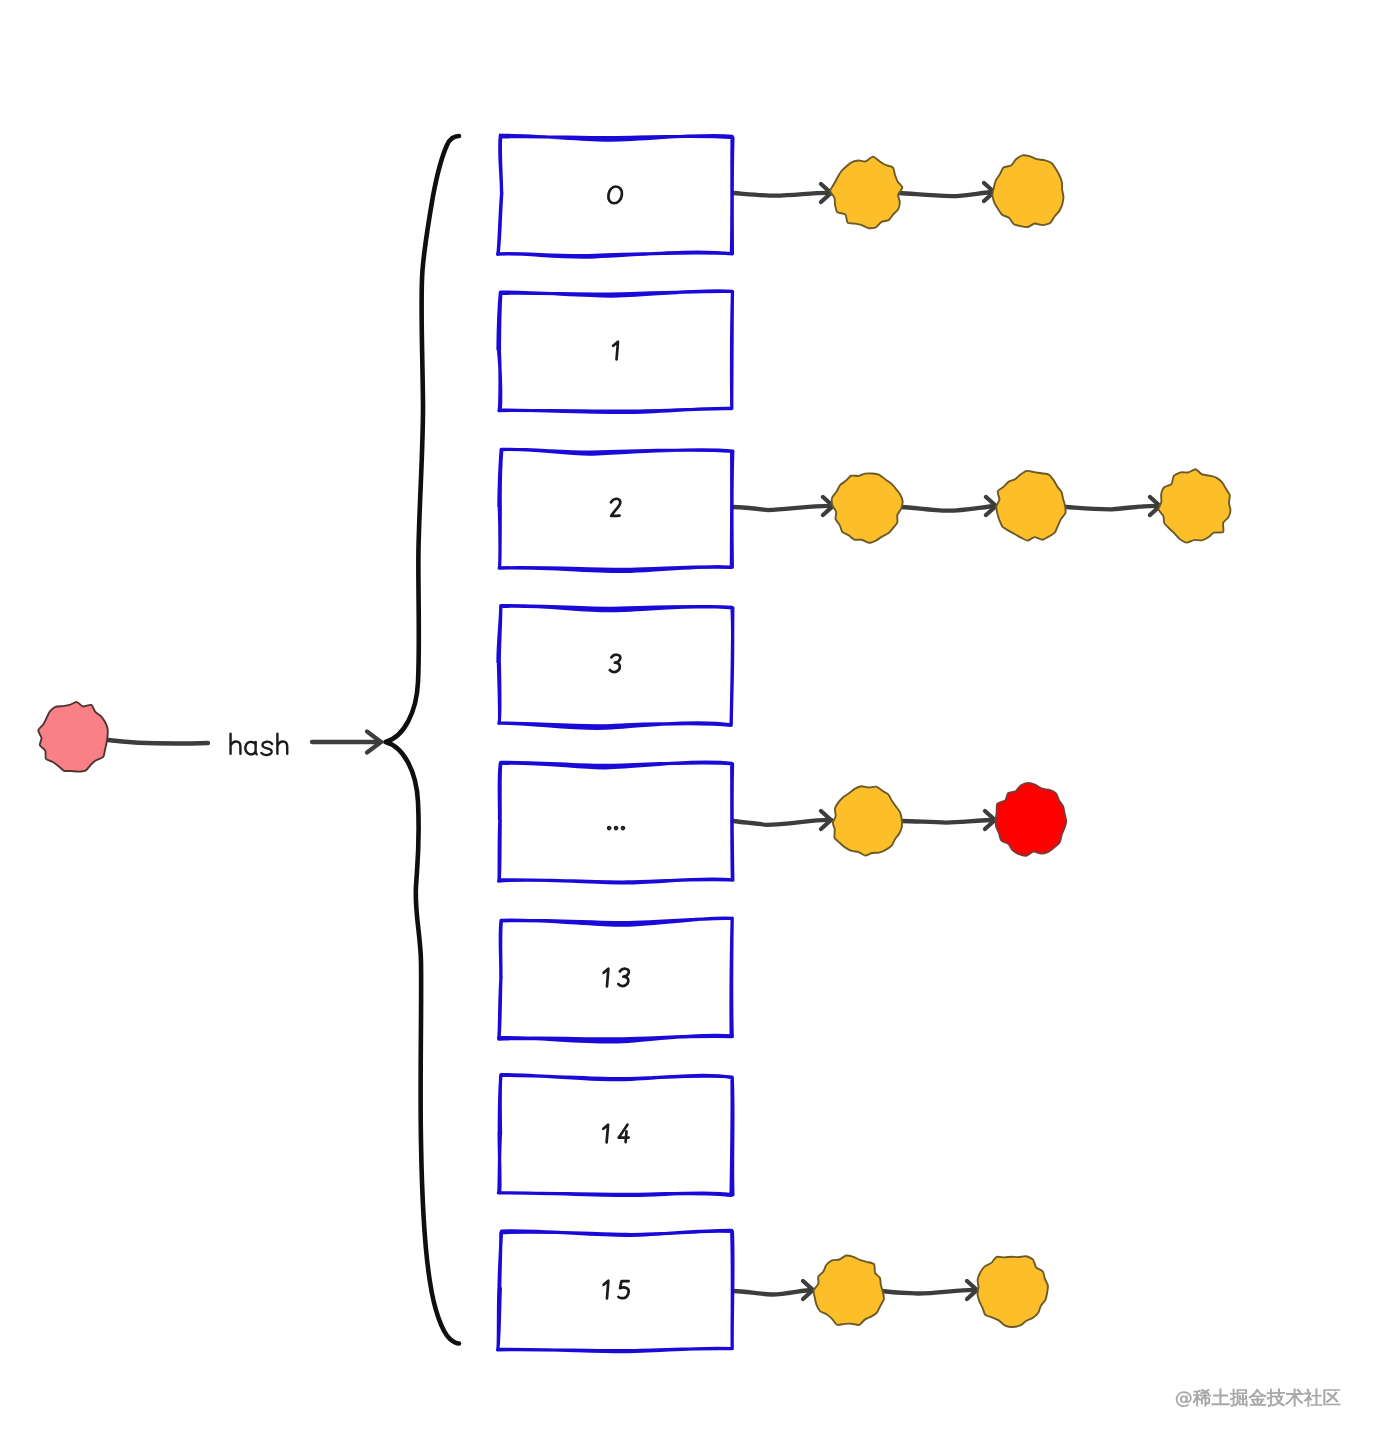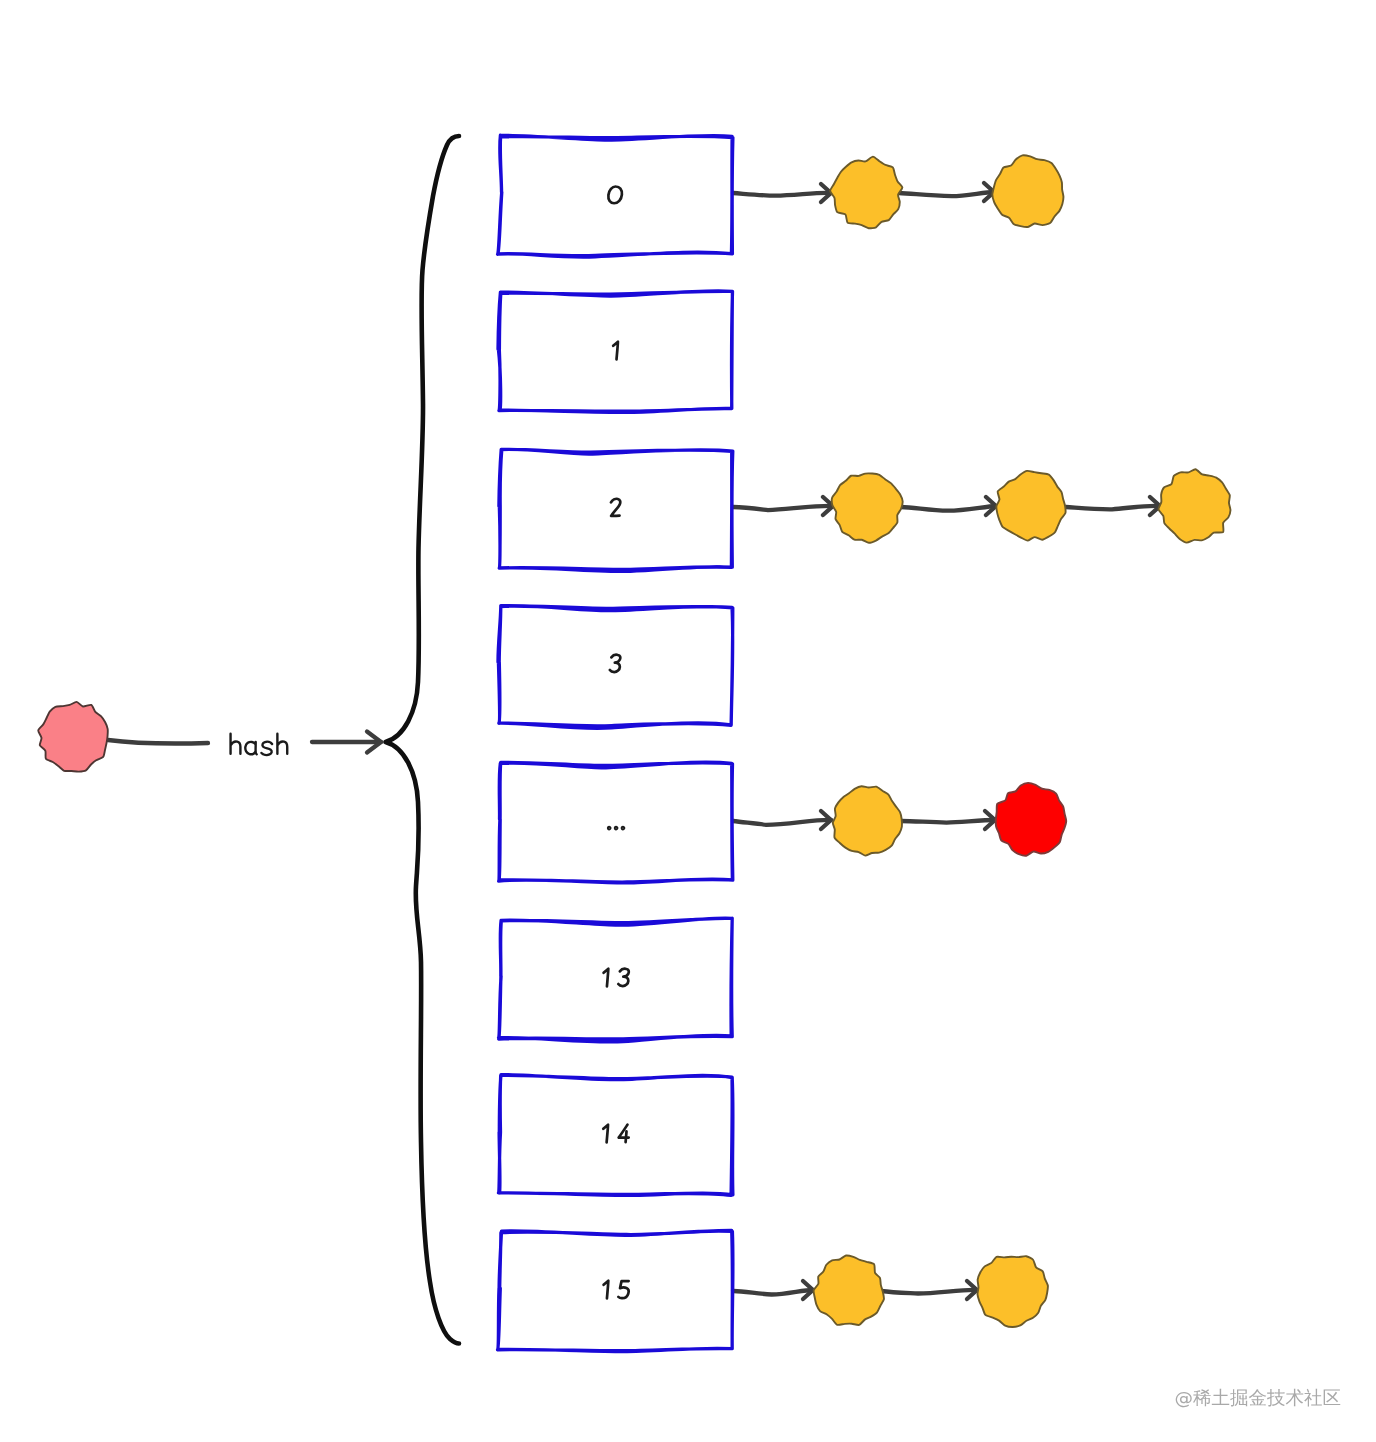--- a/index.html
+++ b/index.html
@@ -1,19 +1,19 @@
 <!DOCTYPE html>
 <html><head>
 <meta charset="utf-8">
 <title>Hash table with separate chaining</title>
 <style>
   html,body{margin:0;padding:0;}
   body{width:1376px;height:1442px;background:#ffffff;overflow:hidden;
        font-family:"Liberation Sans", sans-serif;}
-  #stage{position:relative;width:1288px;height:1442px;}
+  #stage{position:relative;width:1288px;height:1442px;font-weight:bold;}
   svg#canvas{position:absolute;left:0;top:0;width:1376px;height:1442px;display:block;}
   .watermark{font-family:"DejaVu Sans", sans-serif;font-size:18.5px;fill:#a9a9a9;}
 </style>
 </head>
 <body>
 
 <div id="stage">
 <svg id="canvas" viewBox="0 0 1376 1442" xmlns="http://www.w3.org/2000/svg">
 <path d="M459,136 C454,136 450,138.5 447,145 C443,154 437.5,172 433,196 C429,219 424.5,246 422.5,270 C420.2,298 422.5,352 423,404 C423.3,444 419.5,500 418.5,548 C417.8,588 420,640 418,682 C416.6,712 404,737 385.5,742 M385.5,742 C404,747 416.6,772 418,802 C420,844 417.5,862 416,886 C414.4,912 420.5,934 421,962 C421.7,1006 419.8,1082 421,1142 C421.8,1190 424.5,1248 430,1282 C434,1309 442,1332 450,1339 C453.5,1342 456,1343.5 459,1343.5" fill="none" stroke="#0f0f0f" stroke-width="4.6" stroke-linecap="round" stroke-linejoin="round"></path>
 <path d="M108.0 740.0 C138.0 743.9 178.0 743.9 208.0 743.0" fill="none" stroke="#3d3d3d" stroke-width="4.3" stroke-linecap="round"></path>

